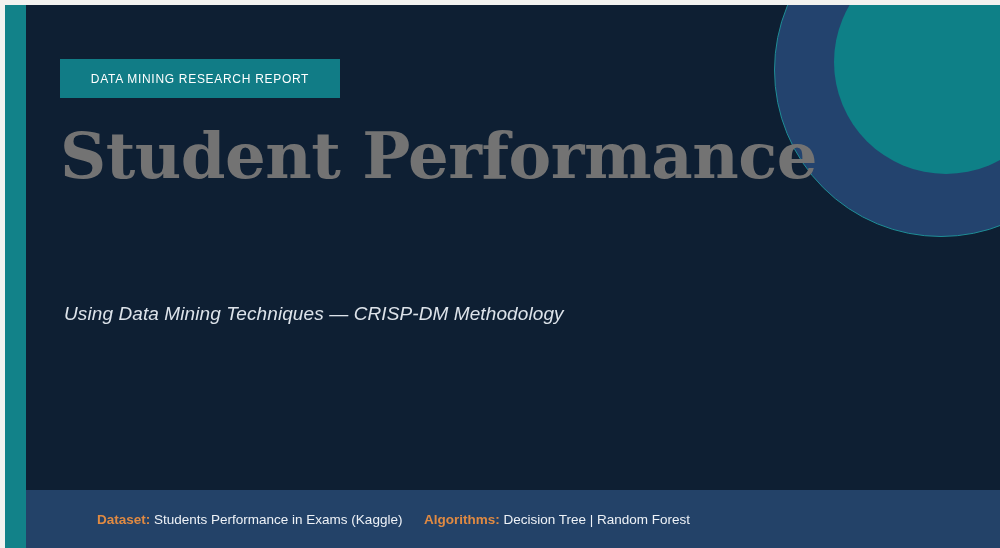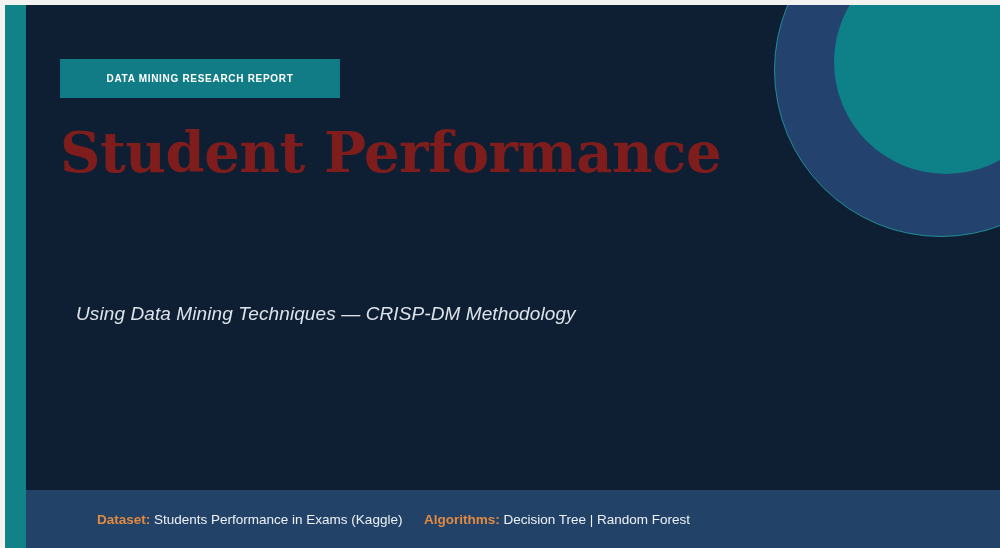--- a/index.html
+++ b/index.html
@@ -91,52 +91,52 @@
     position:absolute;
     left:0px; top:59px;
     width:280px; height:39px;
     background:#117c86;
     display:flex;
     align-items:center;
     justify-content:center;
   }
   .eyebrow-badge span {
     color:#ffffff;
-    font-size:10px;
-    font-weight:bold;
+    font-size:12px;
+    font-weight:normal;
     letter-spacing:0.7px;
     font-family:"Liberation Sans", sans-serif;
   }
 
   .title-line1 {
     position:absolute;
     left:0; top:124px;
-    color:#7f1d1d;
+    color:#737373;
     font-family:"DejaVu Serif", serif;
     font-weight:bold;
-    font-size:56px;
+    font-size:64px;
     line-height:1.0;
     letter-spacing:-0.5px;
     white-space:nowrap;
   }
   .title-line2 {
     position:absolute;
     left:0; top:202px;
     color:#23b0bd;
     font-family:"DejaVu Serif", serif;
     font-weight:bold;
     font-size:56px;
     line-height:1.0;
     letter-spacing:-0.5px;
     white-space:nowrap;
   }
 
   .subtitle {
     position:absolute;
-    left:16px; top:303px;
+    left:4px; top:303px;
     color:#dde3ea;
     font-family:"Liberation Sans", sans-serif;
     font-style:italic;
     font-size:19px;
     letter-spacing:0.1px;
     white-space:nowrap;
   }
 
   
   .footer {

